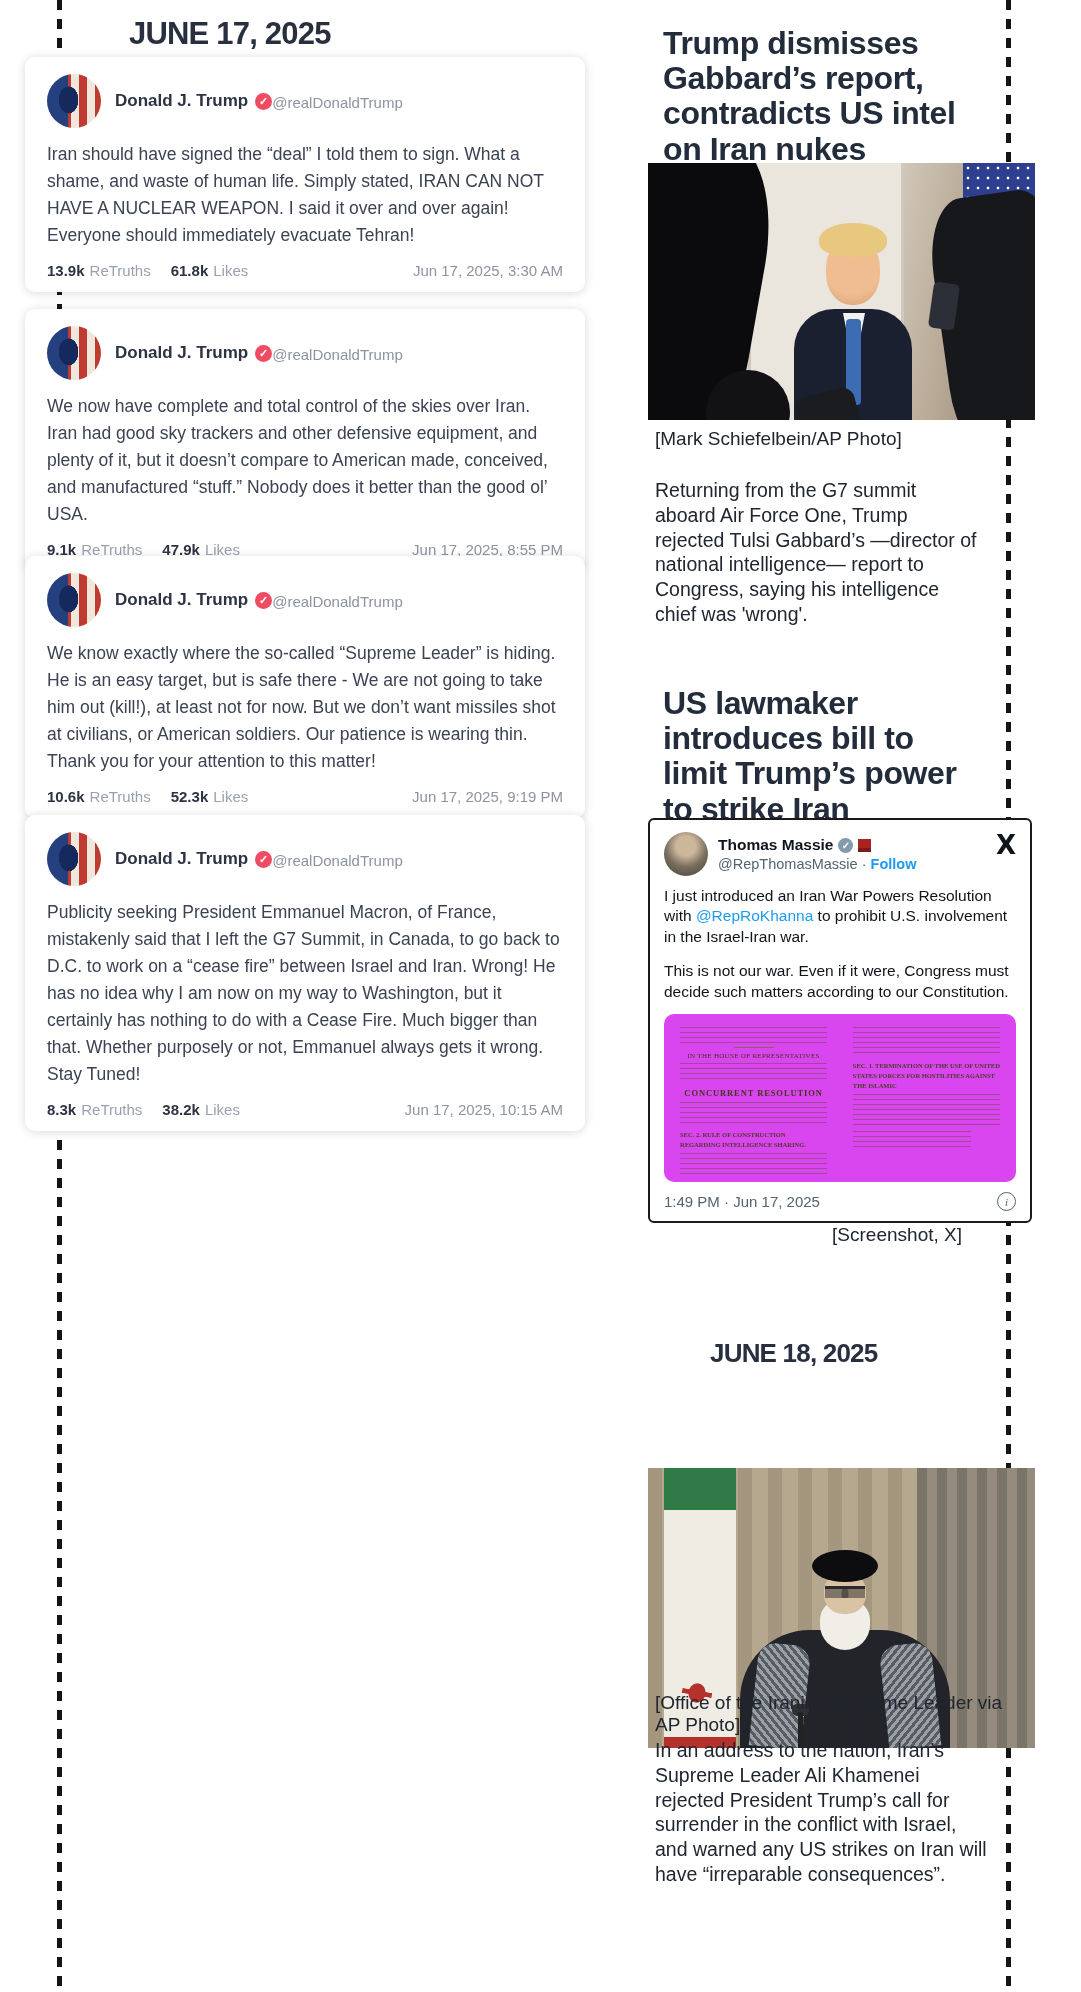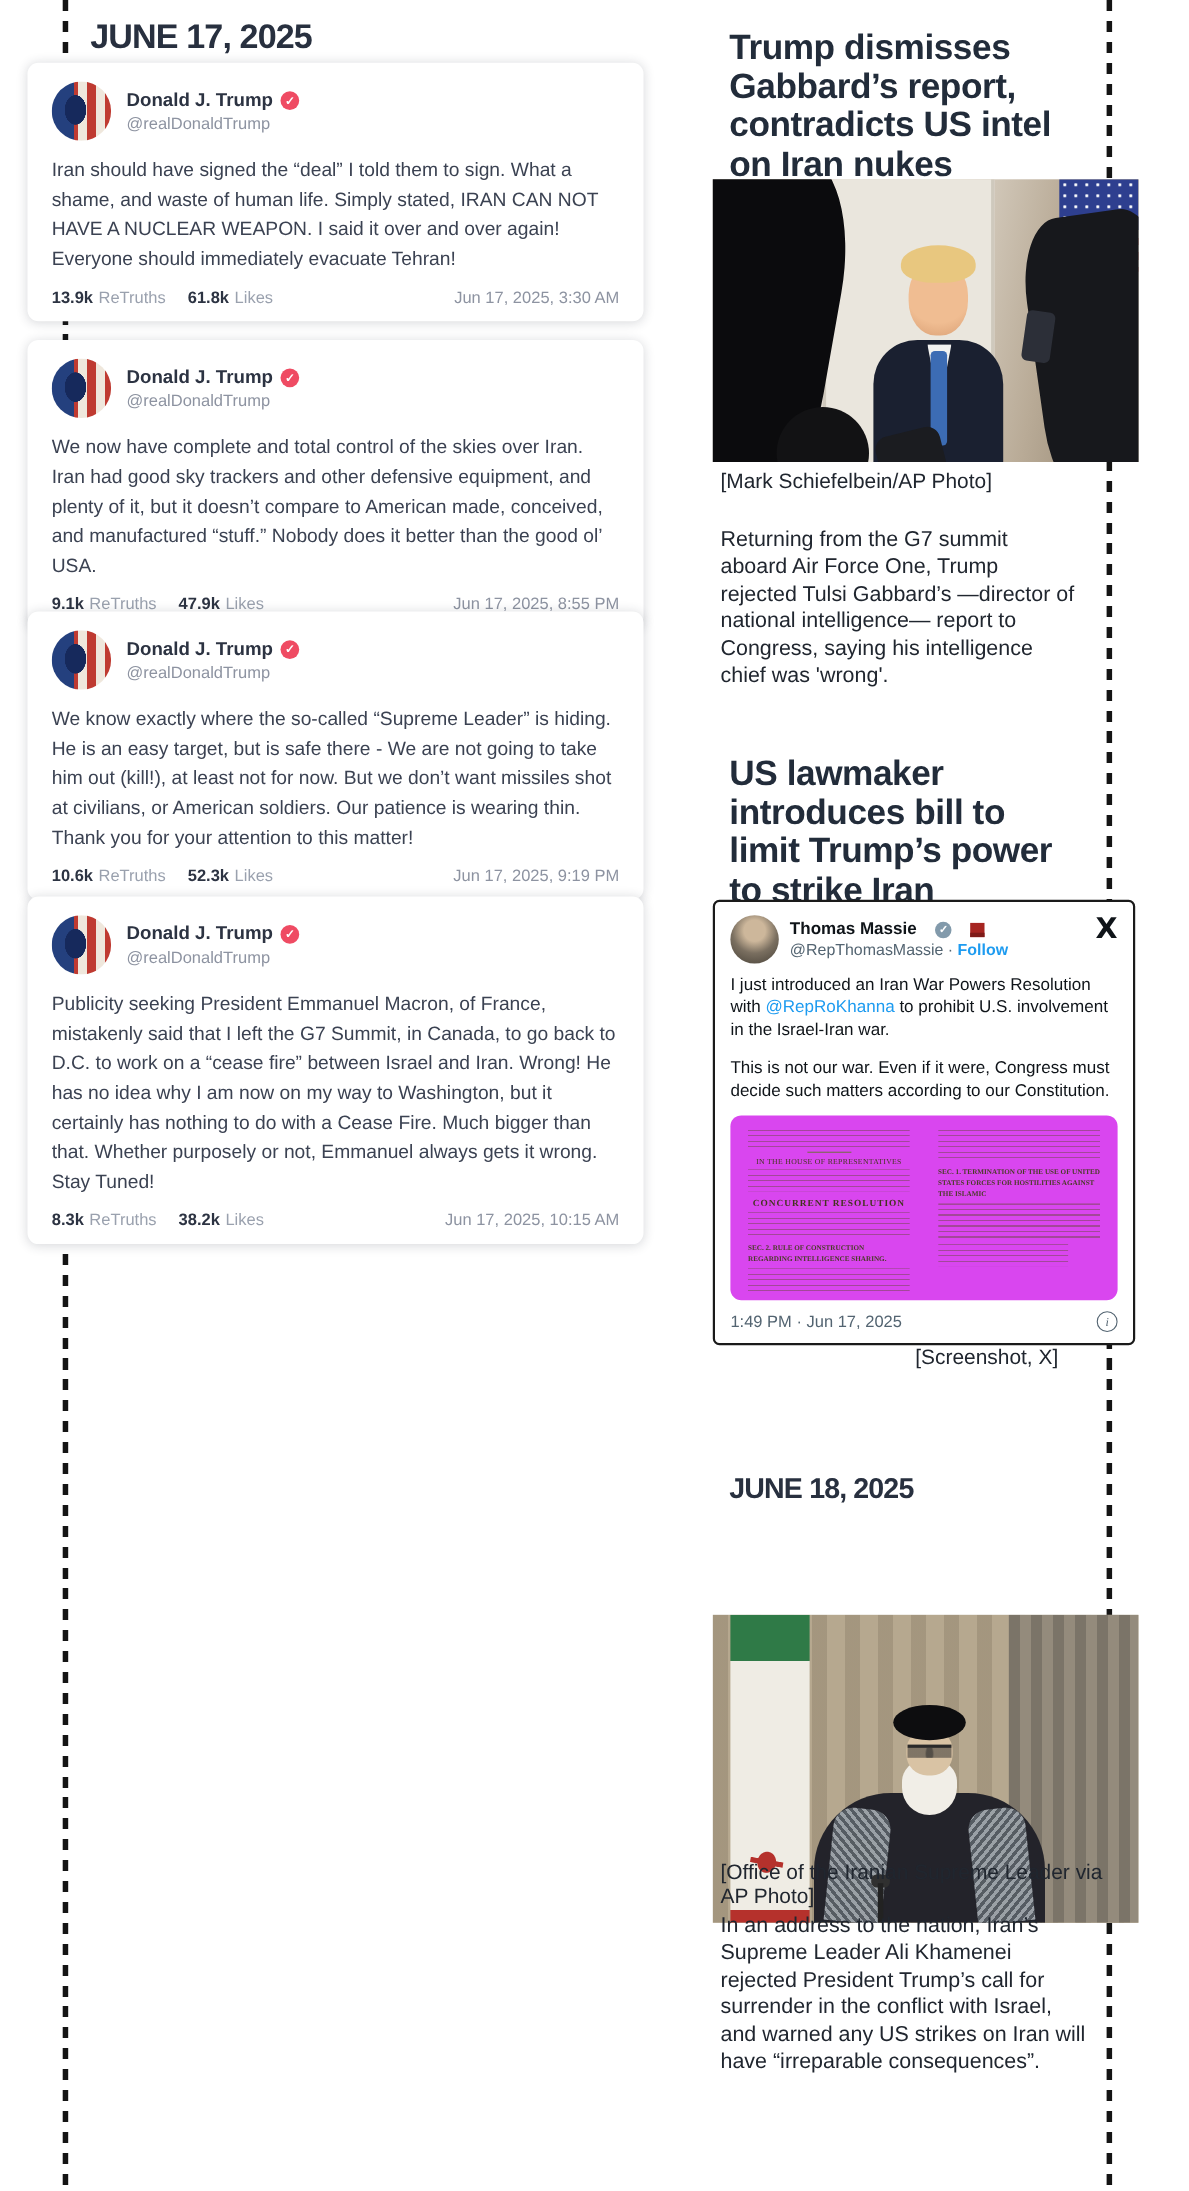--- a/index.html
+++ b/index.html
@@ -4,34 +4,34 @@
 <style>
   html,body{margin:0;padding:0;background:#ffffff;}
   .page{position:relative;width:1081px;height:1992px;background:#fff;overflow:hidden;
         font-family:"Liberation Sans",sans-serif;color:#20262f;}
   
   .dash-line{position:absolute;top:0;bottom:0;width:5px;z-index:0;
              background:repeating-linear-gradient(180deg,#141414 0 10px,transparent 10px 19px);}
   .dash-left{left:57px;}
   .dash-right{left:1006px;}
   
-  .date-heading{position:absolute;font-weight:800;color:#28303f;letter-spacing:-0.8px;z-index:2;}
+  .date-heading{position:absolute;font-weight:800;color:#28303f;letter-spacing:-0.8px;z-index:2;margin-left:47px;}
   #dh1{left:82px;top:16px;font-size:31px;}
   #dh2{left:663px;top:1338px;font-size:26px;}
   
   .truth-card{position:absolute;left:25px;width:560px;background:#fff;border-radius:10px;
               box-shadow:0 1px 10px rgba(40,45,60,0.18);padding:17px 22px 13px;box-sizing:border-box;z-index:1;}
   #card1{top:57px;} #card2{top:309px;} #card3{top:556px;} #card4{top:815px;}
   .tc-header{display:flex;align-items:center;gap:14px;}
   .avatar-trump{width:54px;height:54px;border-radius:50%;flex:none;
       background:
         radial-gradient(ellipse 16px 22px at 40% 48%, #16295c 0 60%, transparent 62%),
         linear-gradient(90deg,#24407e 0 38%,transparent 38%),
         repeating-linear-gradient(90deg,#bf3a31 0 8px,#efe7dc 8px 16px);}
-  .tc-nameblock{display:flex;flex-direction:column;}
+  .tc-nameblock{display:flex;}
   .tc-name{font-size:17px;font-weight:700;color:#2c3342;display:flex;align-items:center;gap:7px;}
   .badge-truth{width:17px;height:17px;border-radius:50%;background:#ef4b63;color:#fff;font-size:11px;
                display:inline-flex;align-items:center;justify-content:center;font-weight:700;}
   .tc-handle{font-size:15px;color:#8d93a1;margin-top:3px;}
   .tc-body{margin-top:13px;font-size:17.5px;line-height:1.54;color:#3b4252;}
   .tc-stats{margin-top:13px;display:flex;align-items:center;font-size:15px;color:#9aa1ae;}
   .stat{margin-right:20px;display:flex;gap:5px;align-items:center;}
   .stat b{color:#2c3342;}
   .tc-time{margin-left:auto;color:#8d93a1;}
   
@@ -96,21 +96,21 @@
                 radial-gradient(circle at 80% 60%,rgba(40,40,40,0.5) 0 45%,transparent 50%);}
   .p2-turban{position:absolute;left:164px;top:82px;width:66px;height:32px;background:#0d0d0f;border-radius:50%;}
   .p2-mic{position:absolute;left:150px;bottom:0;width:5px;height:36px;background:#222;}
   .p2-michead{position:absolute;left:144px;bottom:32px;width:17px;height:12px;background:#303030;border-radius:5px;}
   
   #tweet{position:absolute;left:648px;top:818px;width:384px;background:#fff;border:2px solid #1a1a1a;
          border-radius:6px;box-sizing:border-box;padding:12px 14px 10px;z-index:1;}
   .tw-header{display:flex;gap:10px;align-items:center;}
   .avatar-massie{width:44px;height:44px;border-radius:50%;flex:none;
      background:radial-gradient(circle at 50% 32%,#cdb79b 0 26%,#7a6f60 55%,#453f36 100%);}
-  .tw-nameline{font-size:15.5px;font-weight:700;color:#0f1419;display:flex;align-items:center;gap:17px;}
+  .tw-nameline{font-size:15.5px;font-weight:700;color:#0f1419;display:flex;align-items:center;gap:5px;}
   .badge-x{width:15px;height:15px;border-radius:50%;background:#829aab;color:#fff;font-size:10px;
            display:inline-flex;align-items:center;justify-content:center;}
   .flag-sq{width:13px;height:13px;background:#a62521;display:inline-block;
            box-shadow:inset 0 -4px 0 #7e1b18;}
   .tw-handleline{font-size:14.5px;color:#536471;margin-top:2px;}
   .tw-follow{color:#1d9bf0;font-weight:700;text-decoration:none;}
   .x-logo{position:absolute;right:14px;top:10px;font-size:26px;font-weight:700;color:#0f1419;
           font-family:"DejaVu Sans",sans-serif;}
   .tw-text{margin-top:10px;font-size:15.5px;line-height:1.32;color:#0f1419;}
   .tw-text .mention{color:#1d9bf0;text-decoration:none;}

